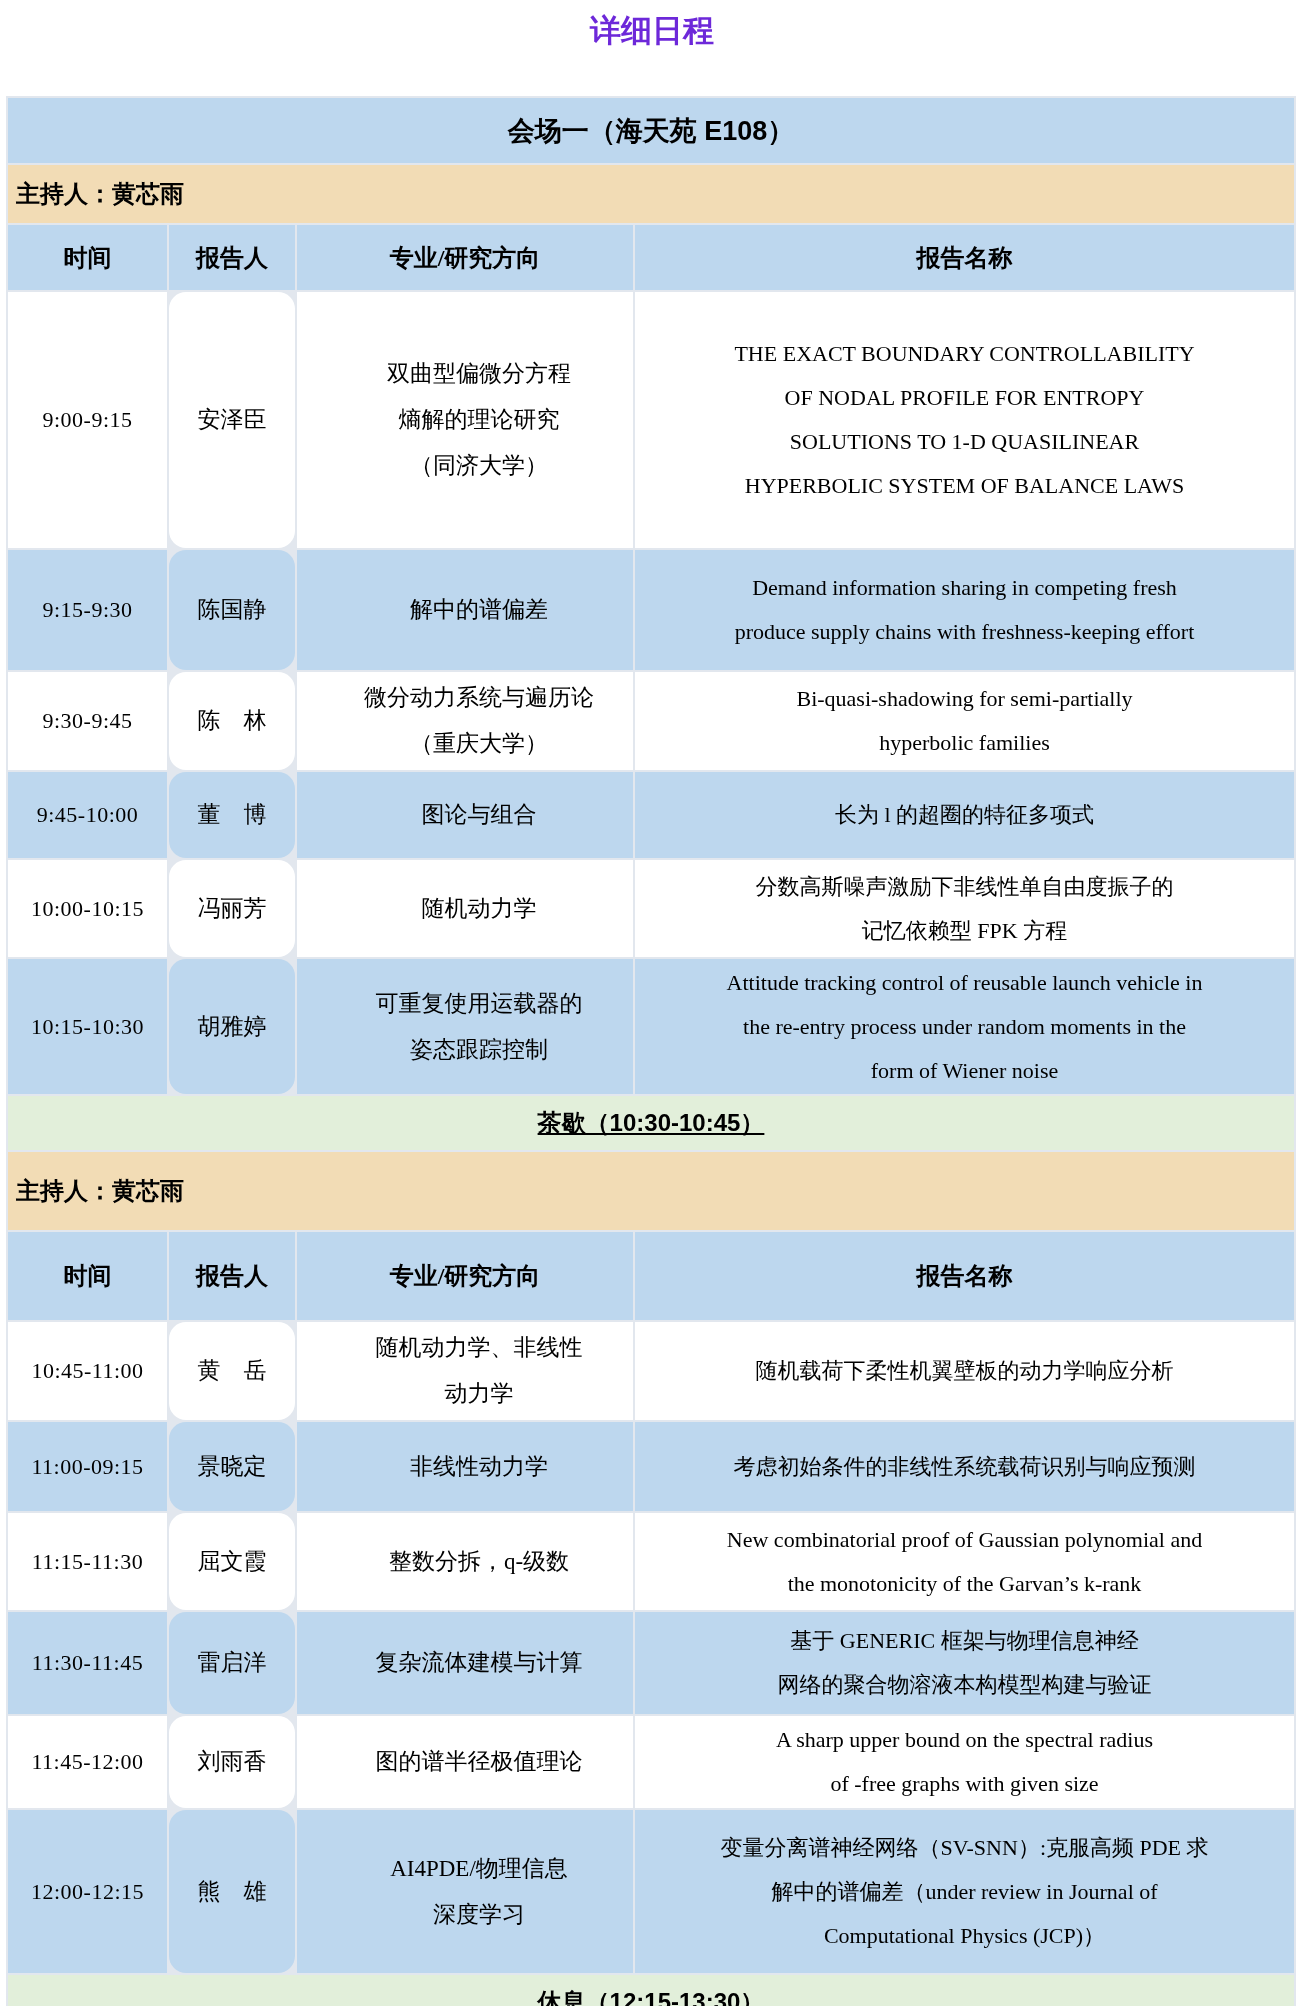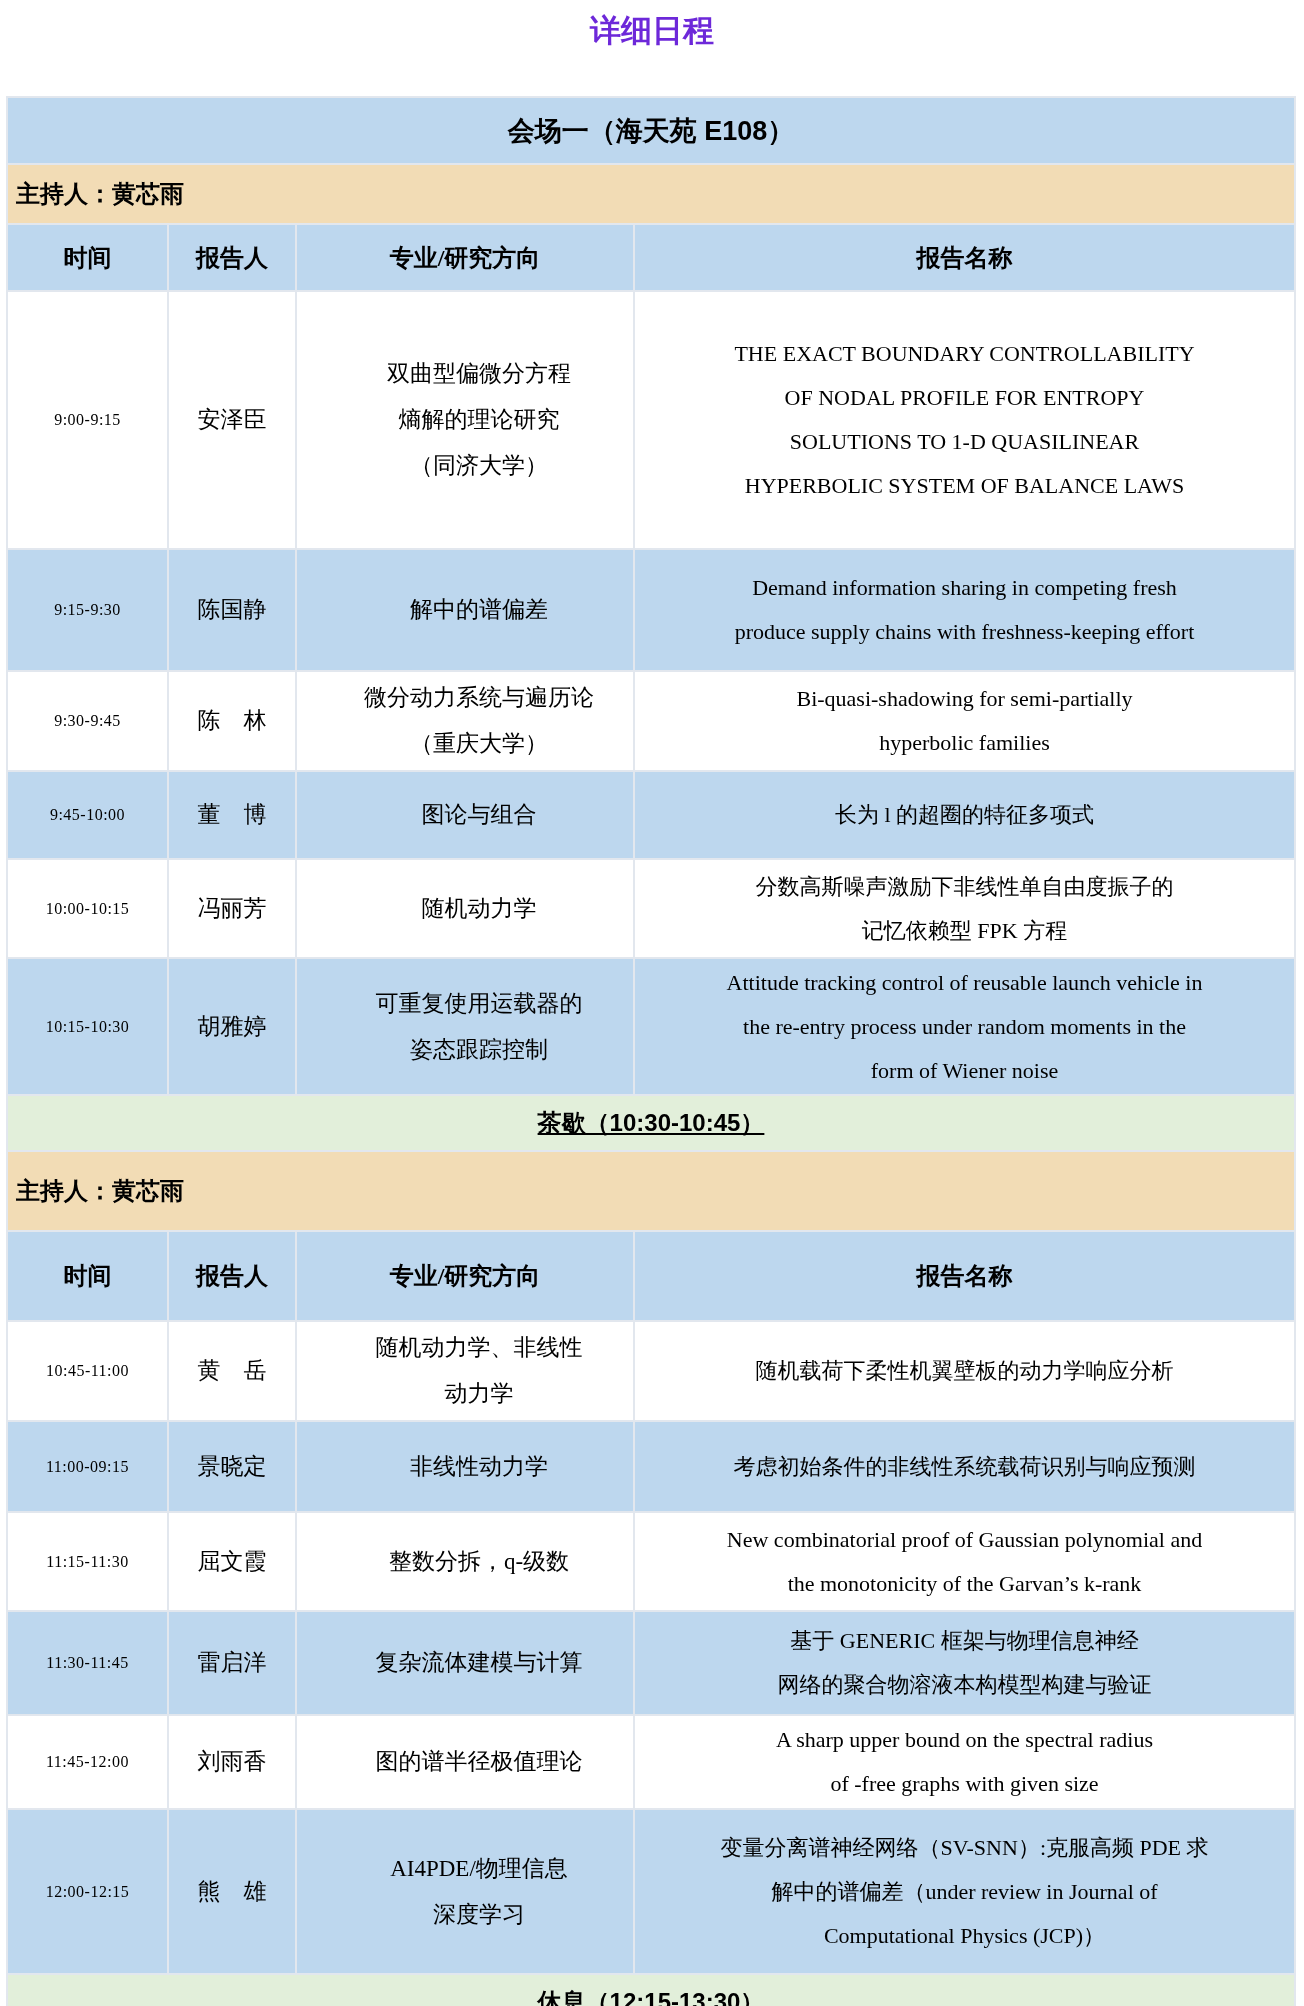--- a/index.html
+++ b/index.html
@@ -58,22 +58,22 @@
   }
   tr.break td{
     background:#E2EFDA;
     font-family:"Liberation Sans","DejaVu Sans",sans-serif;
     font-weight:bold;
     font-size:24px;
     text-decoration:underline;
   }
   tr.talk td{background:#ffffff;}
   tr.talk.alt td{background:#BDD7EE;}
-  td.time{font-size:16px;letter-spacing:0.5px;}
-  td.speaker{font-size:23px;}
+  td.time{font-size:22px;letter-spacing:0.5px;}
+  td.speaker{font-size:23px;border-radius:17px;}
   td.field{font-size:23px;padding-left:36px;}
   td.title{font-size:22px;}
 </style>
 </head>
 <body>
 
 <div>
 
   <h1 class="page-title">详细日程</h1>
 

